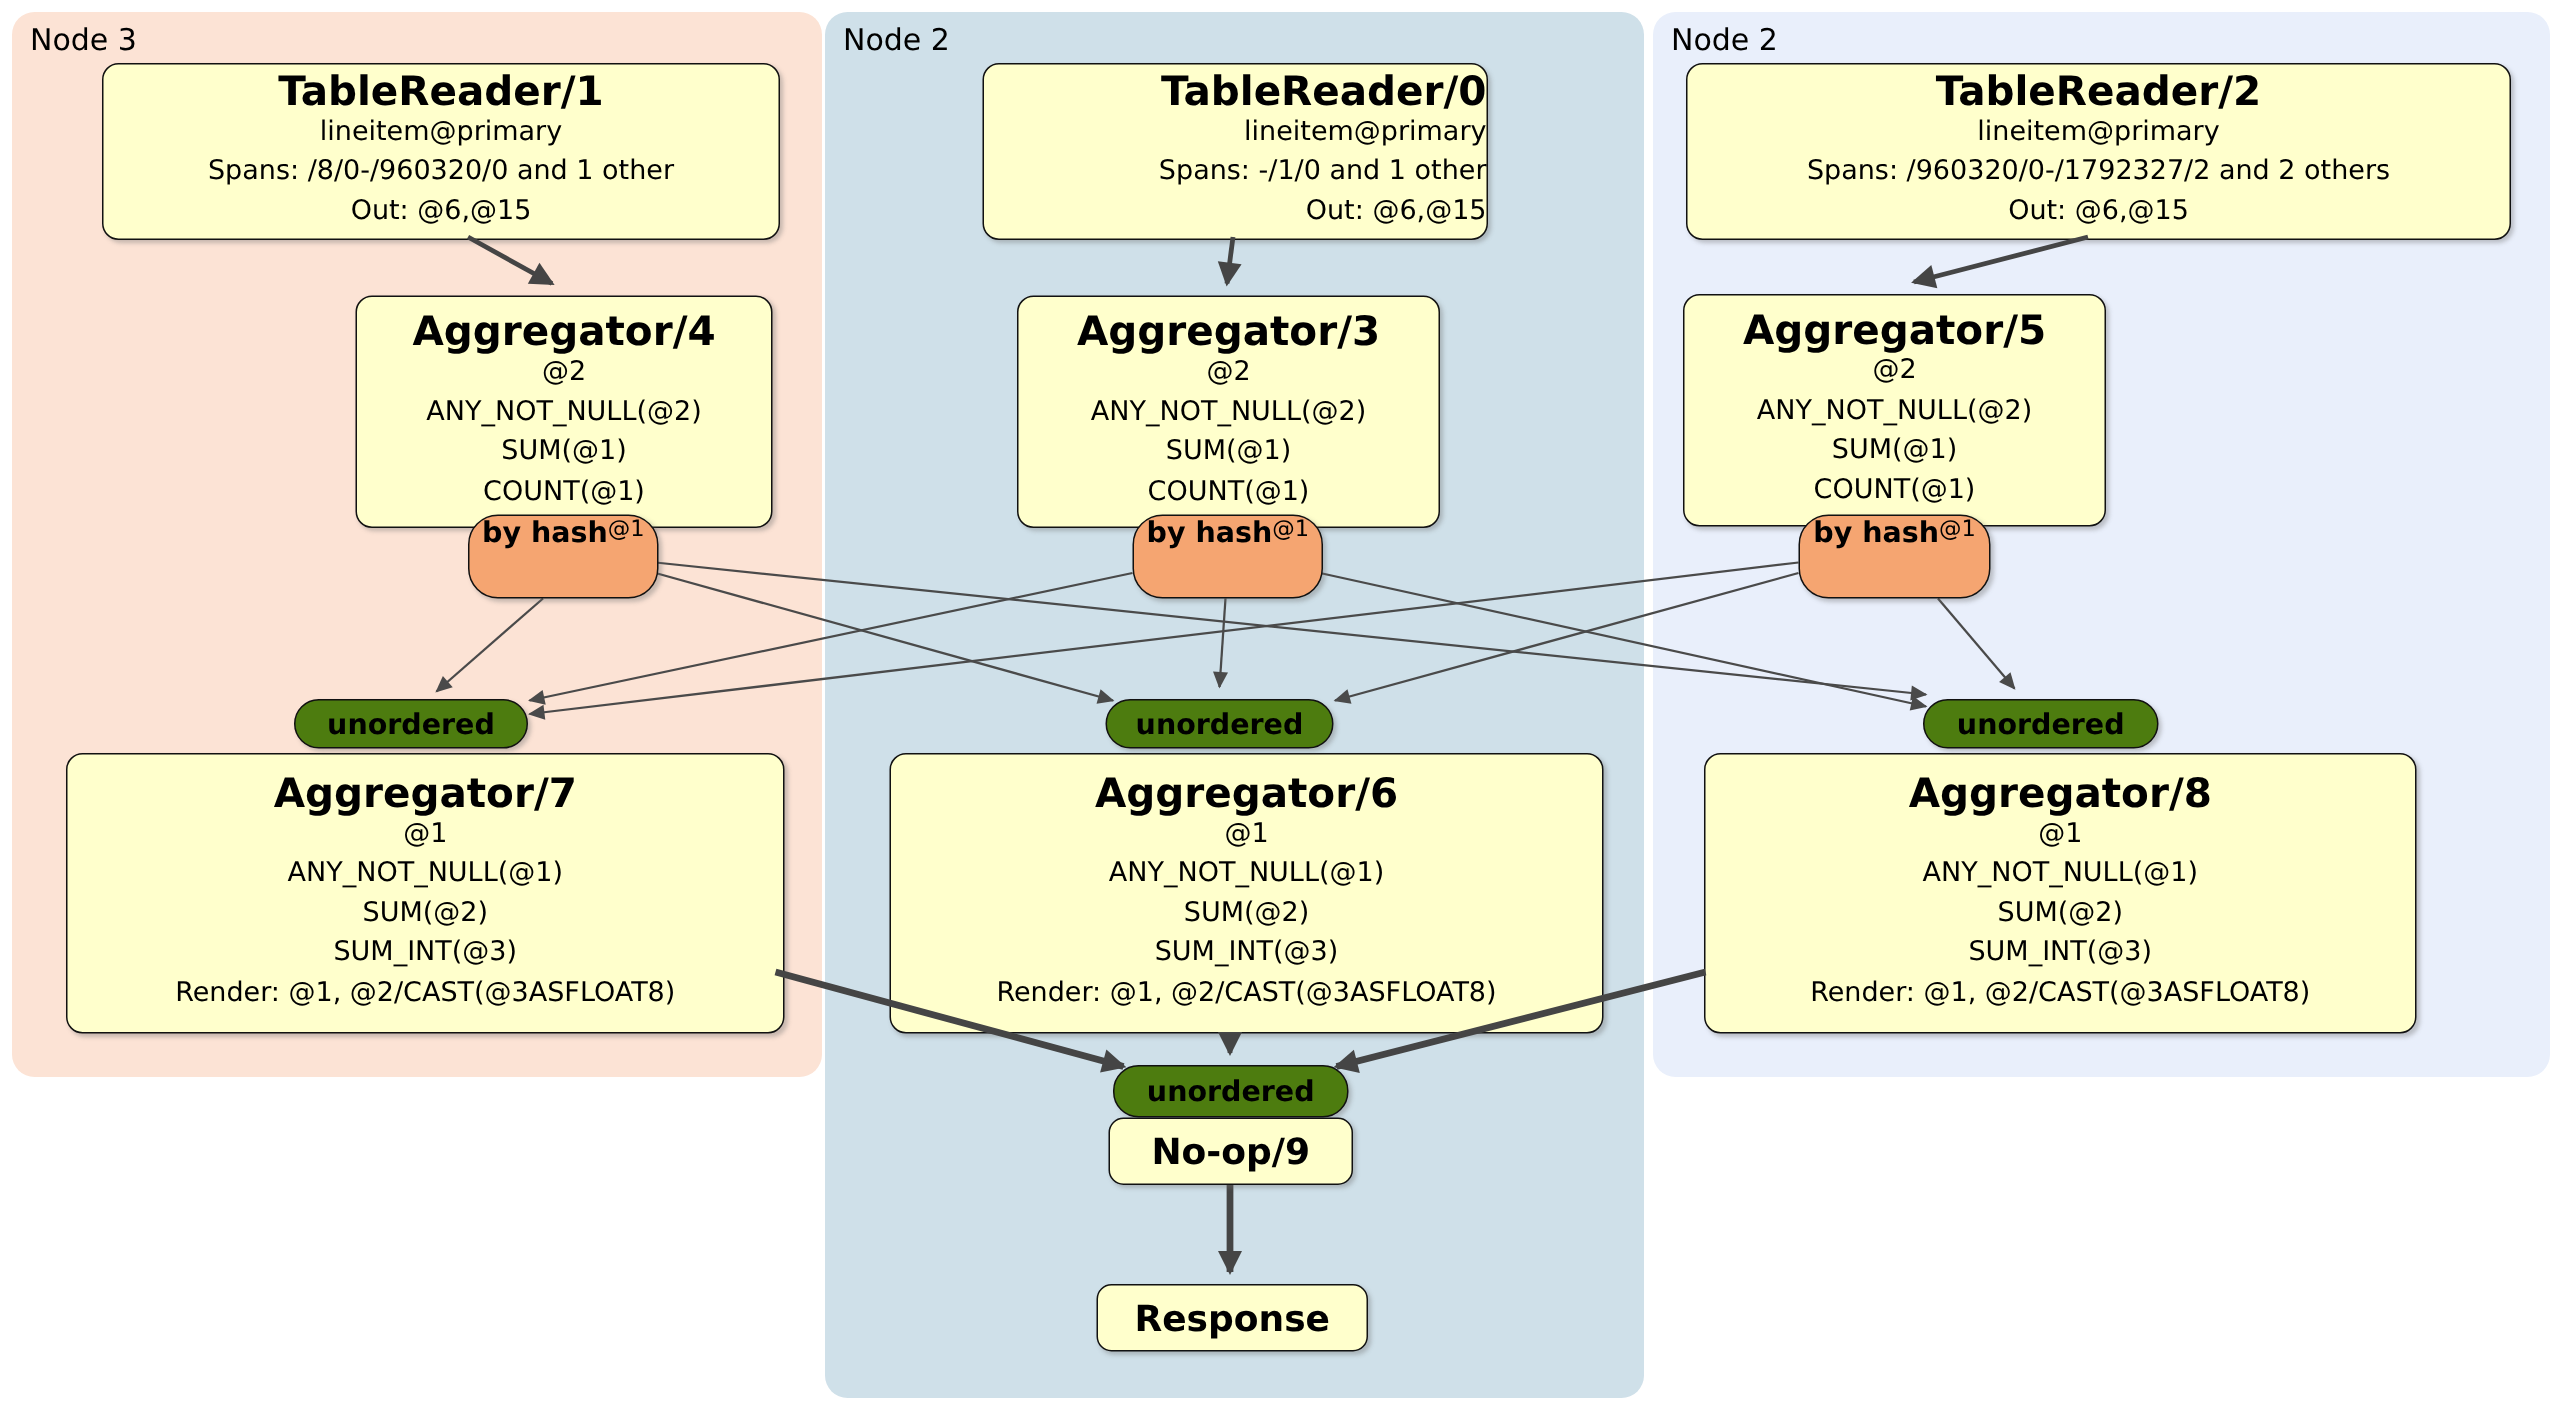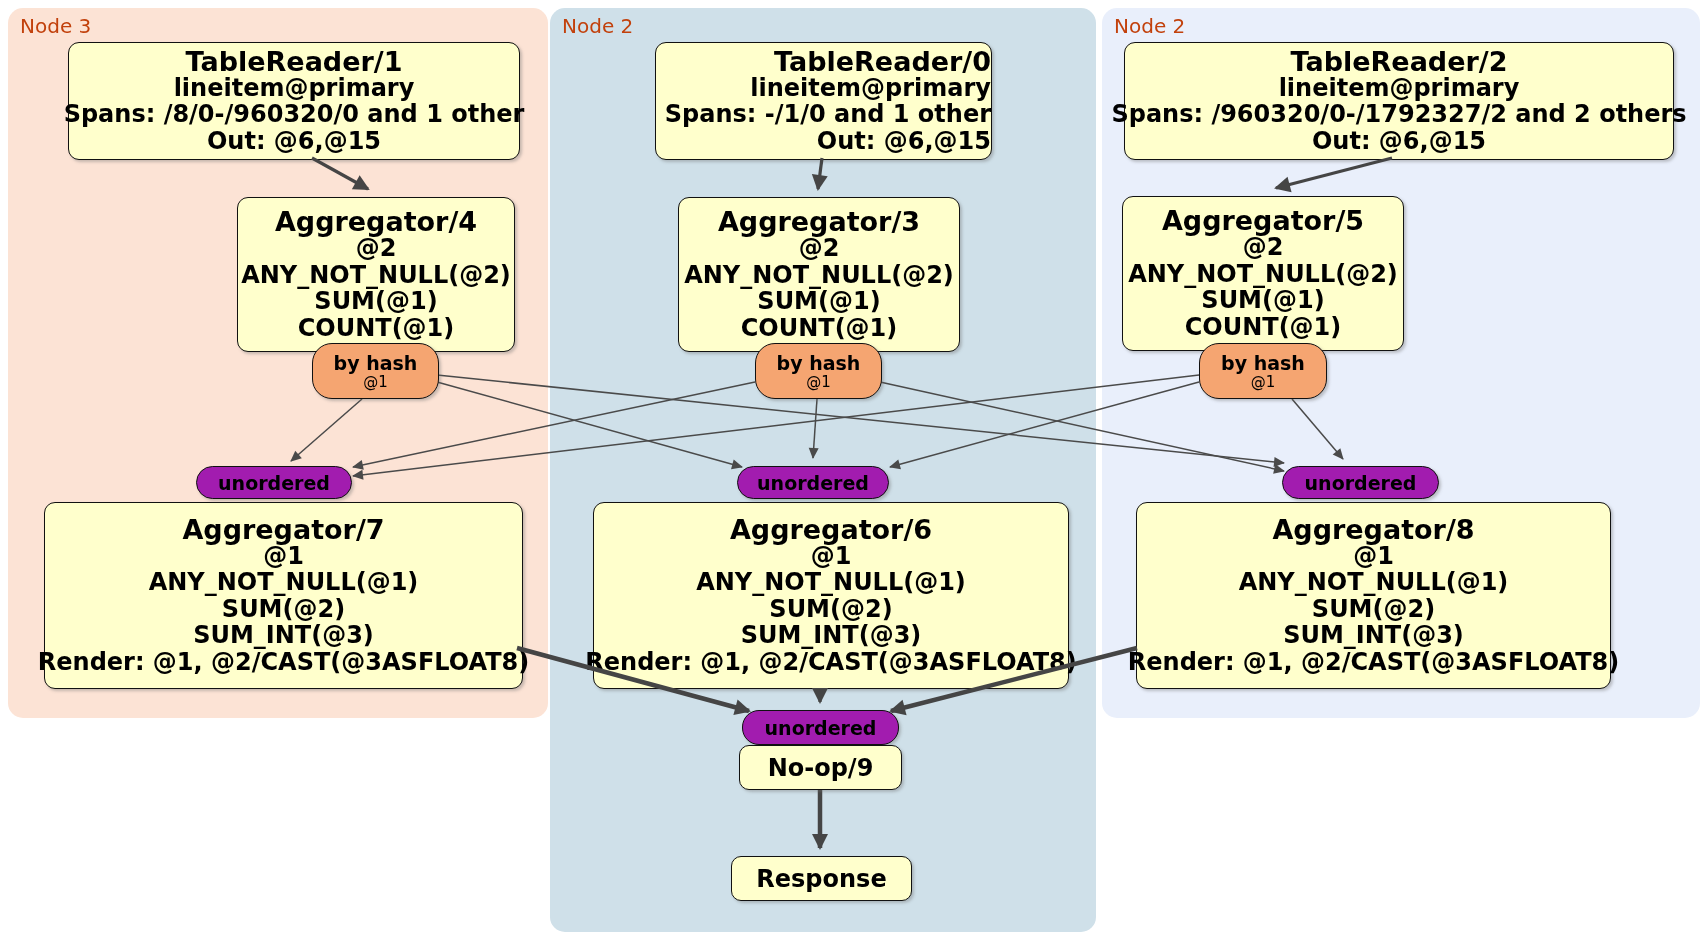--- a/index.html
+++ b/index.html
@@ -1,45 +1,45 @@
 <!DOCTYPE html>
 <html><head>
 <meta charset="utf-8">
 <style>
   html,body{margin:0;padding:0;background:#ffffff;}
   #stage{
     position:relative;width:1708px;height:940px;overflow:hidden;
     font-family:"DejaVu Sans","Liberation Sans",sans-serif;color:#000;
   }
   .region{position:absolute;border-radius:15px;}
-  .region-label{position:absolute;left:12px;top:6px;font-size:20px;color:#c2410c;}
+  .region-label{position:absolute;left:12px;top:6px;font-size:20px;color:#000000;}
   .reg-node3{background:#fce3d5;}
   .reg-node1{background:#cfe0e9;}
   .reg-node2{background:#e9effb;}
 
   .pbox{
     position:absolute;background:#ffffcc;border:1.5px solid #111;border-radius:11px;
     display:flex;flex-direction:column;justify-content:center;align-items:center;
     text-align:center;box-shadow:2px 2px 3px rgba(110,110,110,.38);z-index:2;
   }
   .bt{font-size:27px;font-weight:bold;line-height:27px;white-space:nowrap;}
-  .bl{font-size:24px;line-height:26.5px;white-space:nowrap;font-weight:bold;}
+  .bl{font-size:18px;line-height:26.5px;white-space:nowrap;}
 
   .edges{position:absolute;left:0;top:0;z-index:3;}
 
   .router{
     position:absolute;background:#f5a571;border:1.5px solid #111;border-radius:20px;
-    display:flex;flex-direction:column;justify-content:center;align-items:center;
+    display:flex;flex-direction:row;justify-content:center;align-items:flex-start;
     box-shadow:2px 2px 3px rgba(110,110,110,.38);z-index:4;
   }
   .rl{font-size:19px;font-weight:bold;line-height:22px;}
   .rd{font-size:15px;line-height:17px;}
 
   .sync{
-    position:absolute;background:#a21caf;border:1.6px solid #111;border-radius:17px;
+    position:absolute;background:#4d7c0f;border:1.6px solid #111;border-radius:17px;
     display:flex;justify-content:center;align-items:center;
     font-size:19px;font-weight:bold;
     box-shadow:2px 2px 3px rgba(110,110,110,.38);z-index:4;
   }
   .tbox{
     position:absolute;background:#ffffcc;border:1.7px solid #111;border-radius:10px;
     display:flex;justify-content:center;align-items:center;
     font-size:24px;font-weight:bold;
     box-shadow:2px 2px 3px rgba(110,110,110,.38);z-index:4;
   }

